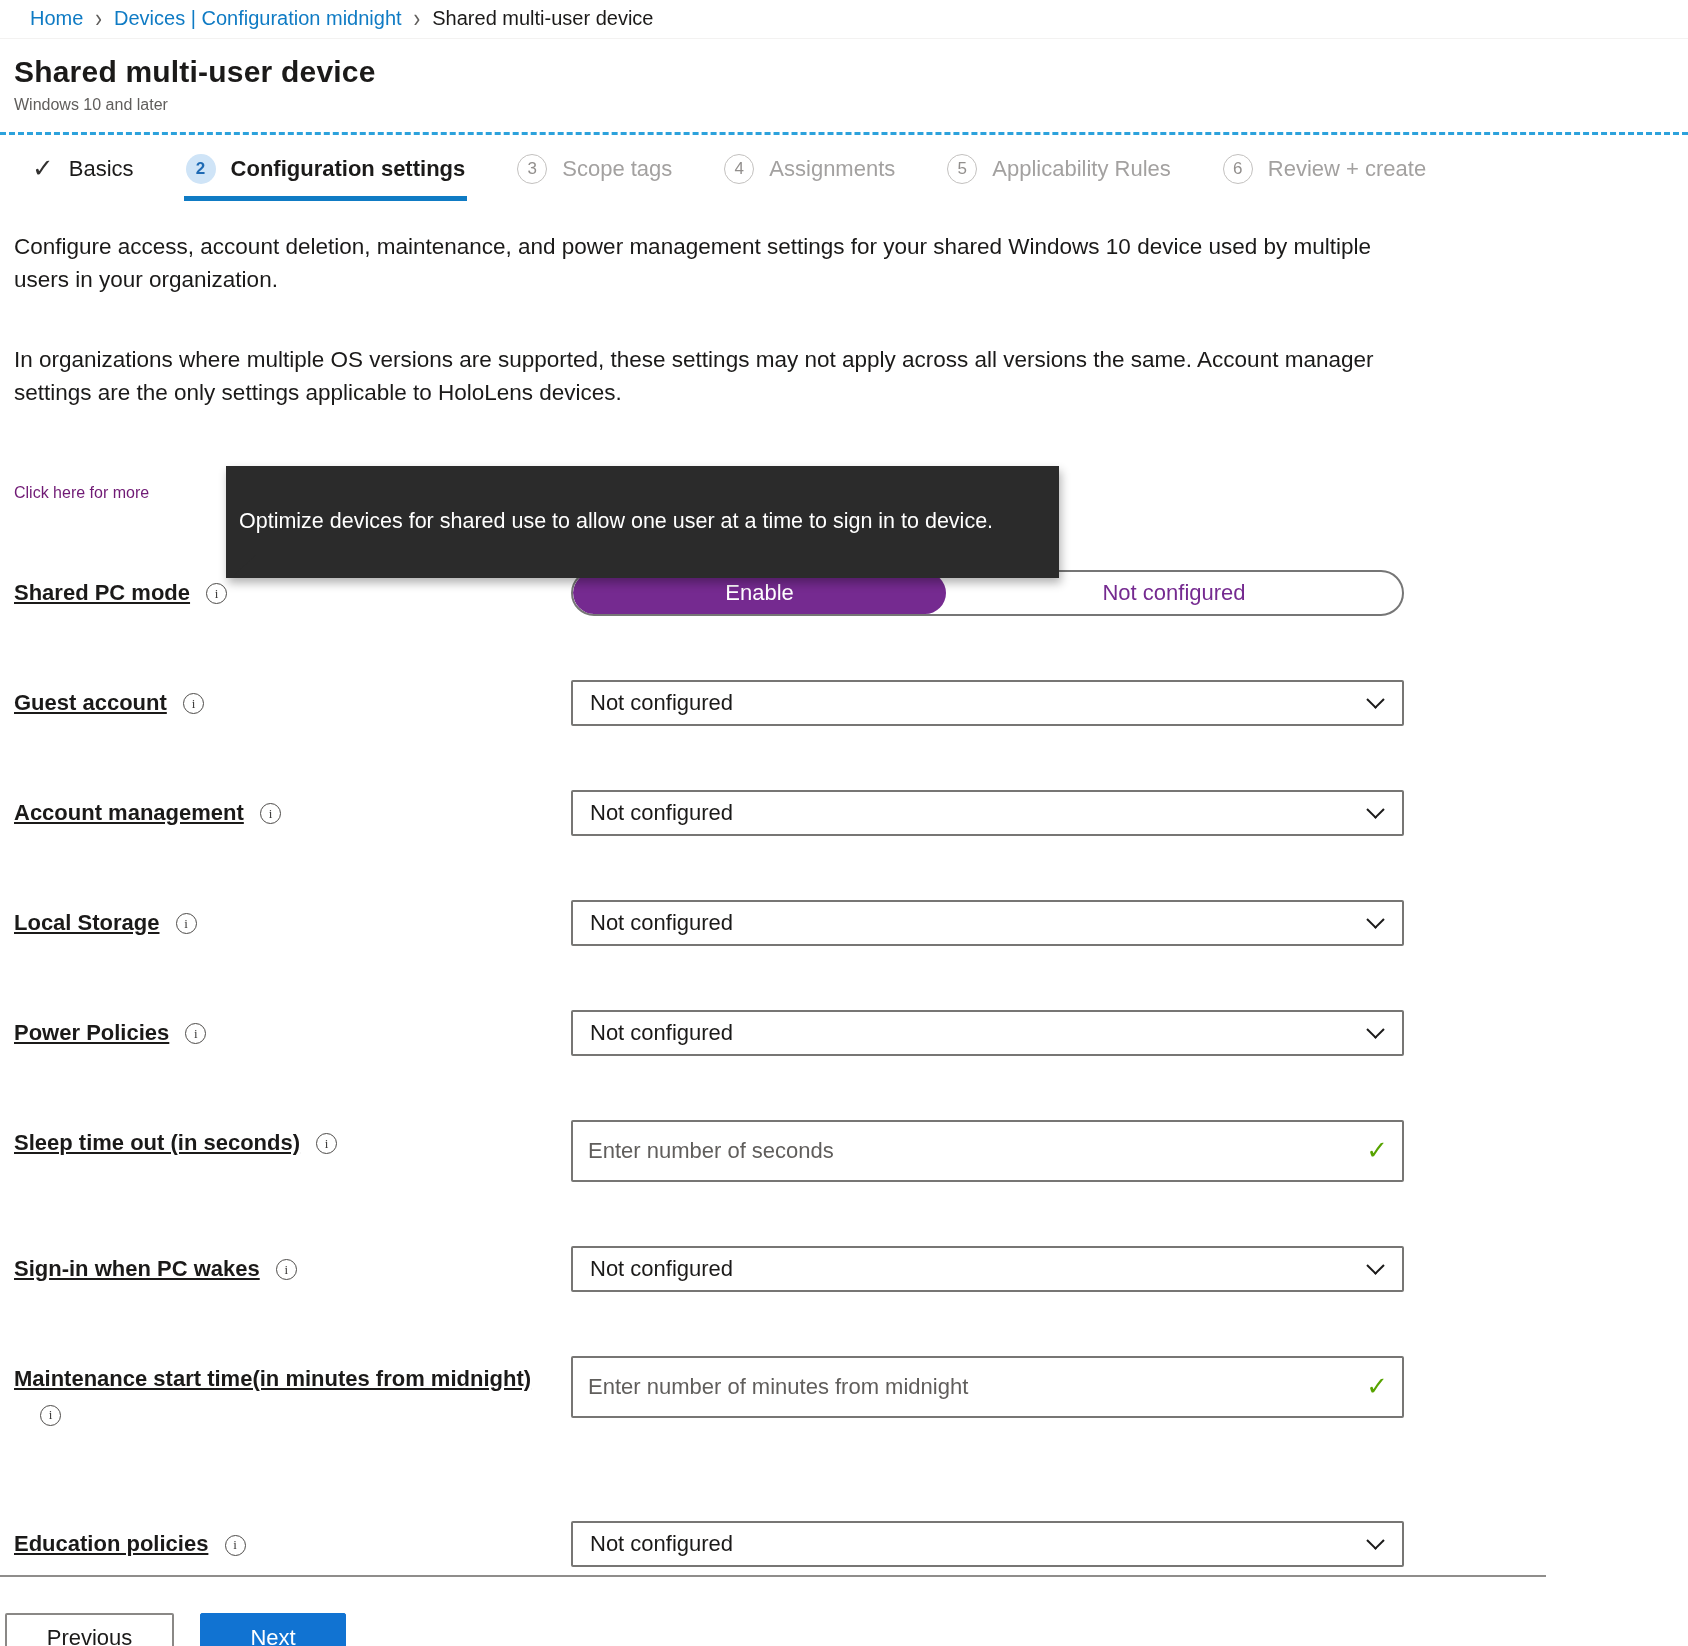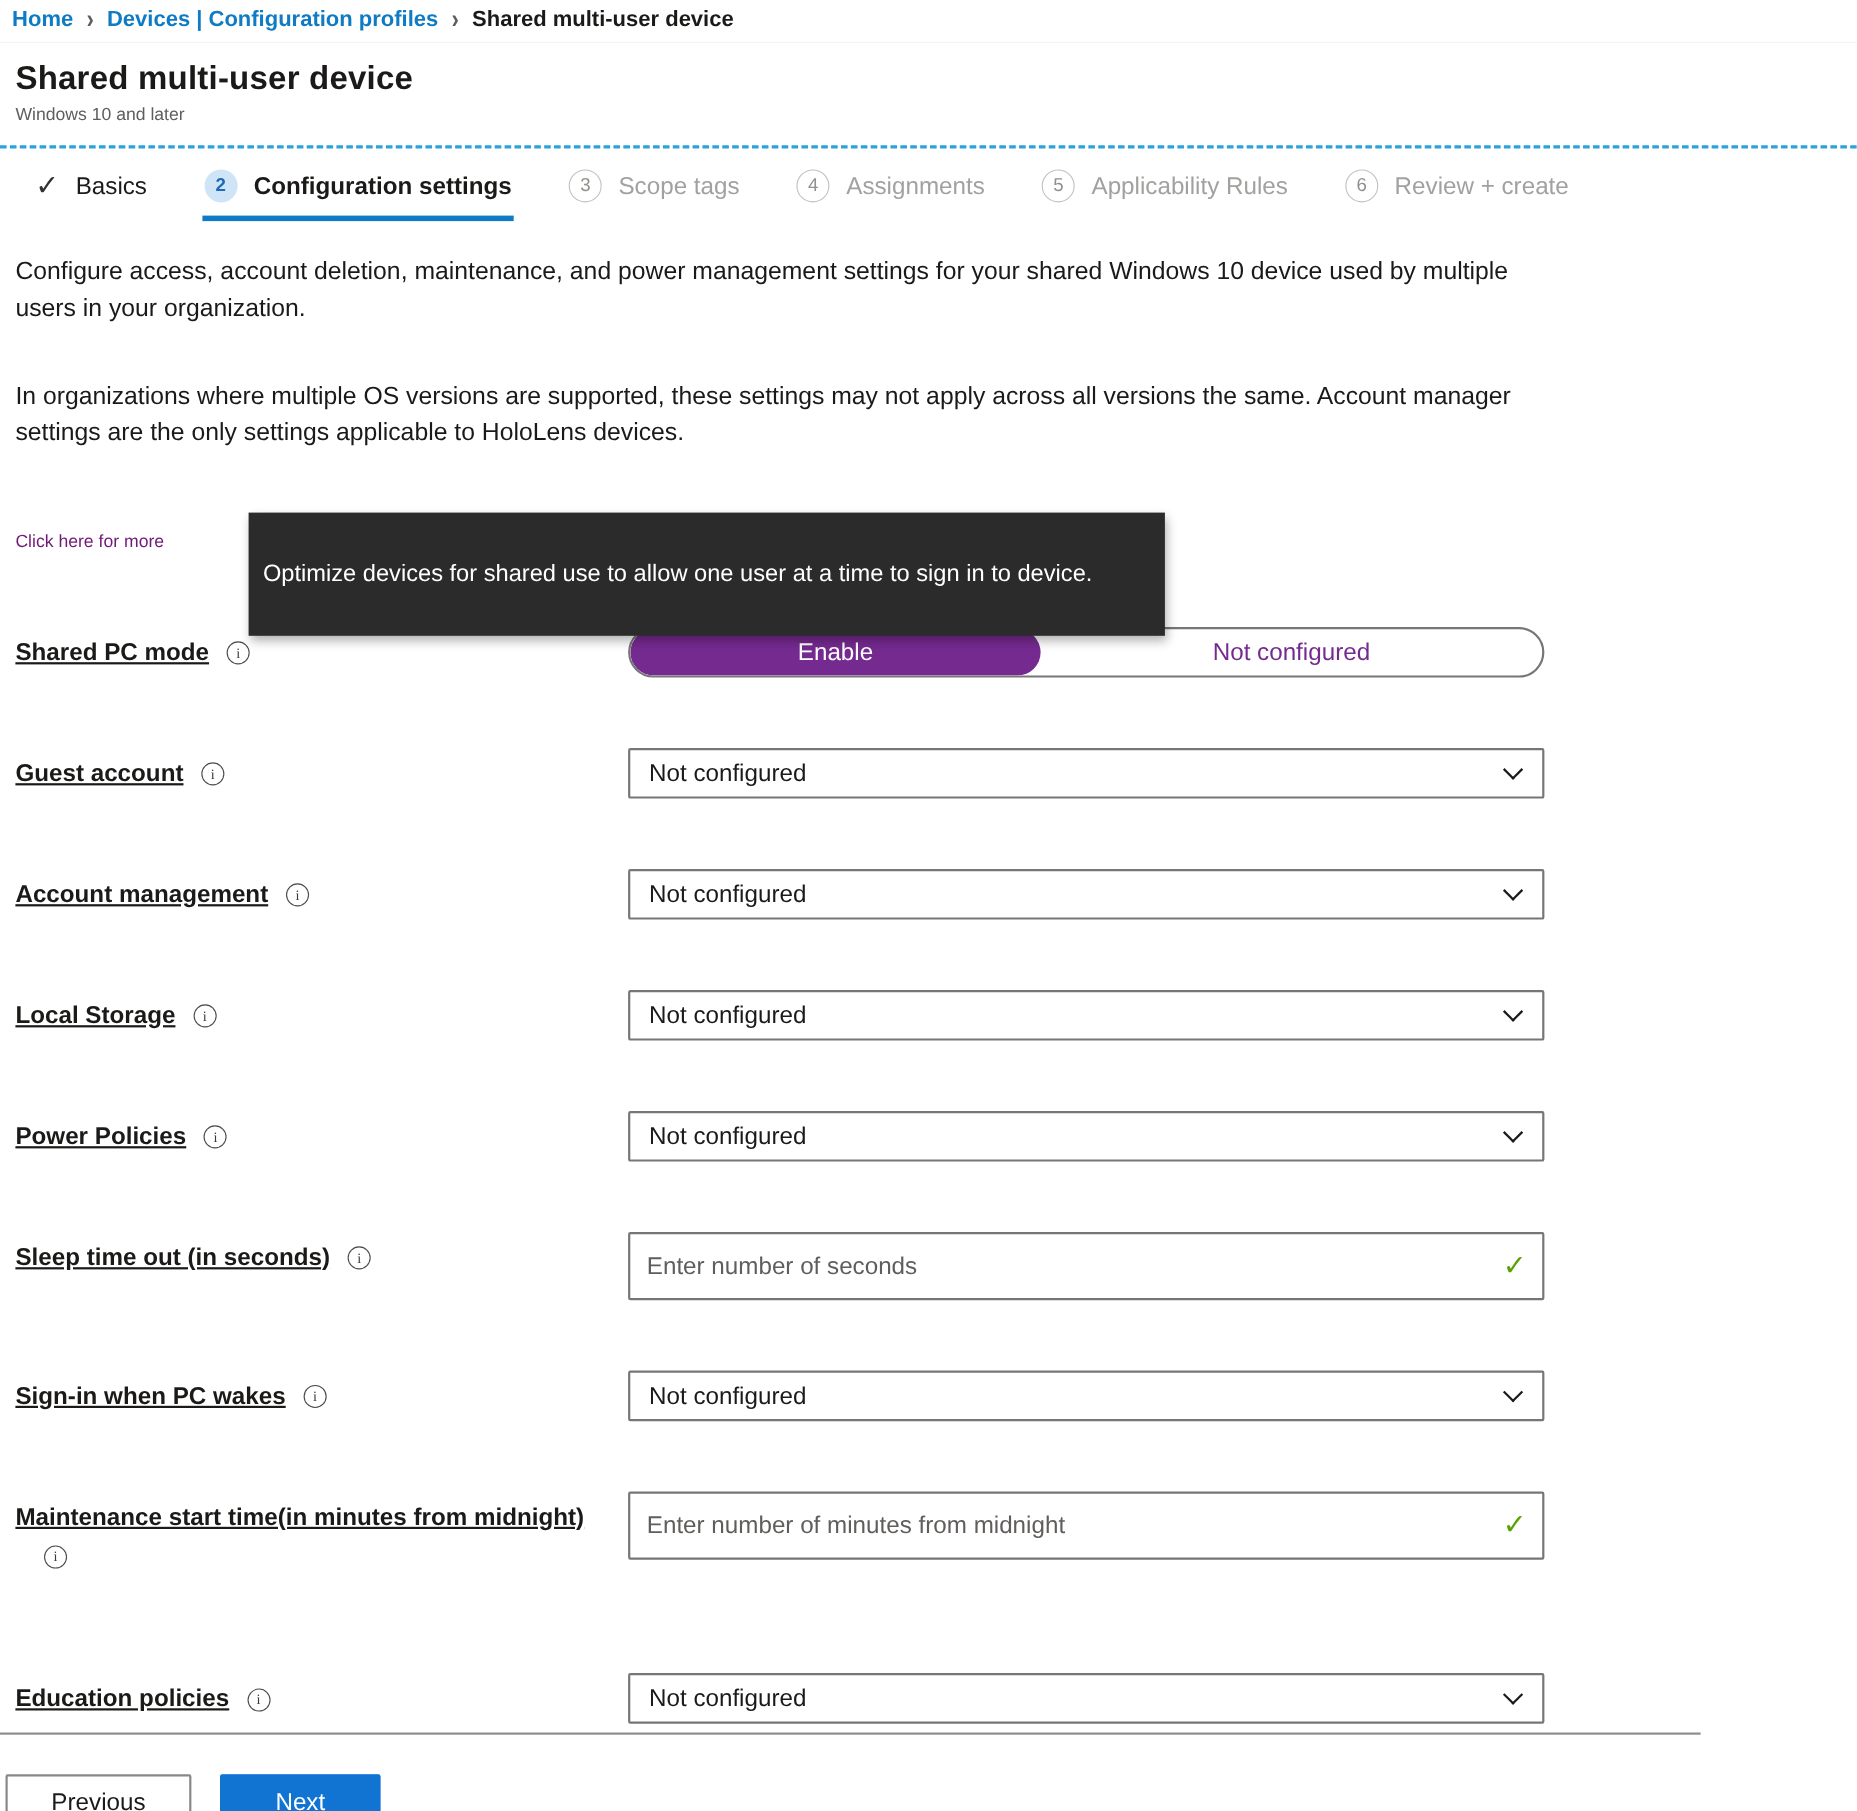--- a/index.html
+++ b/index.html
@@ -7,23 +7,22 @@
   body {
     width: 1688px; min-height: 1646px;
     font-family: "Liberation Sans", sans-serif;
     color: #1b1a19;
     overflow-x: hidden;
   }
 
   
   .breadcrumb {
     display: flex; align-items: center; gap: 12px;
-    padding: 7px 0 8px 11px; font-size: 20px;
+    padding: 7px 0 8px 30px; font-size: 20px;
     border-bottom: 1px solid #f3f2f1;
-    font-weight: bold;
   }
   .crumb-link { color: #0f7bc4; text-decoration: none; cursor: pointer; }
   .crumb-current { color: #1b1a19; }
   .crumb-sep { color: #605e5c; font-size: 20px; transform: scaleY(1.25); display:inline-block; }
 
   
   .page-header { padding: 16px 0 12px 14px; }
   .page-title { font-size: 30px; font-weight: 700; margin: 0; letter-spacing: 0.2px; }
   .page-subtitle { font-size: 16px; color: #605e5c; margin-top: 7px; }
   .dashed-rule { border: 0; border-top: 3px dashed #2ca2dc; margin: 6px 0 0 0; }
@@ -127,21 +126,21 @@
   .btn { height: 51px; font-size: 22px; font-family: "Liberation Sans", sans-serif; cursor: pointer; border-radius: 2px; }
   .btn-secondary { width: 169px; background: #ffffff; border: 2px solid #8a8886; color: #1b1a19; }
   .btn-primary { width: 146px; background: #1173d2; border: 1px solid #1173d2; color: #ffffff; }
 </style>
 </head>
 <body>
 
 <nav class="breadcrumb">
   <a class="crumb-link">Home</a>
   <span class="crumb-sep">›</span>
-  <a class="crumb-link">Devices | Configuration profiles</a>
+  <a class="crumb-link">Devices | Configuration midnight</a>
   <span class="crumb-sep">›</span>
   <span class="crumb-current">Shared multi-user device</span>
 </nav>
 
 <header class="page-header">
   <h1 class="page-title">Shared multi-user device</h1>
   <div class="page-subtitle">Windows 10 and later</div>
 </header>
 <hr class="dashed-rule">
 

